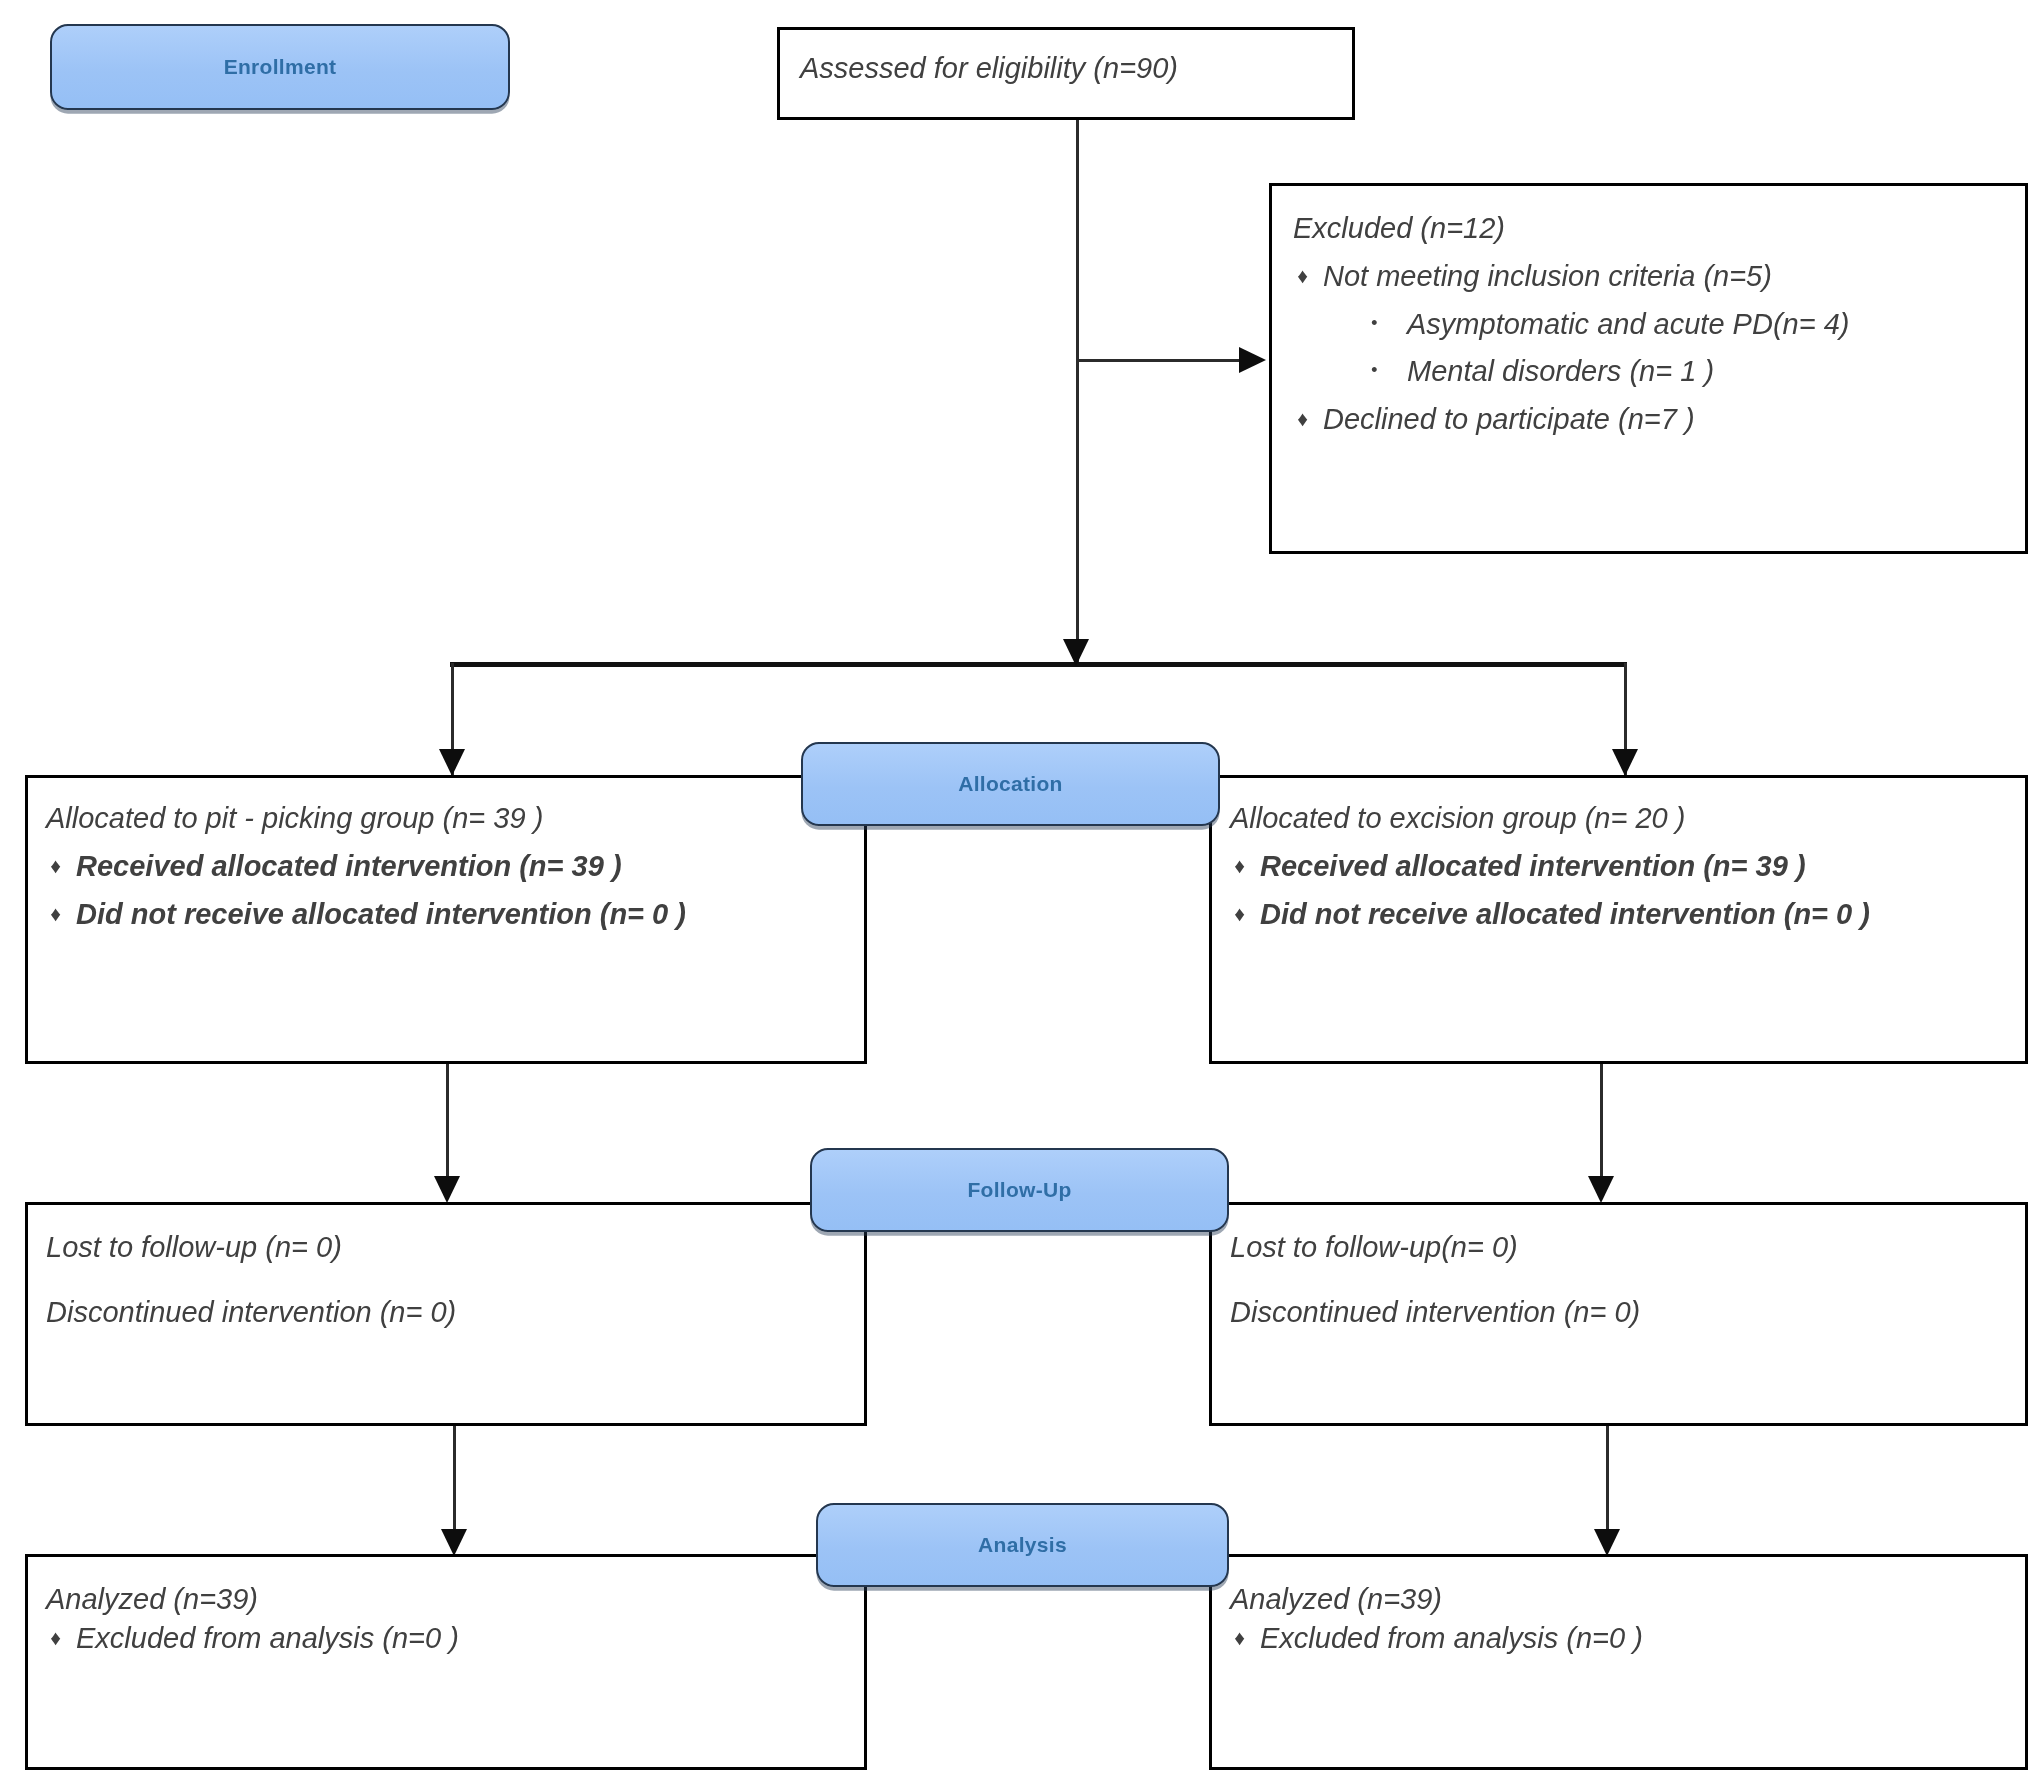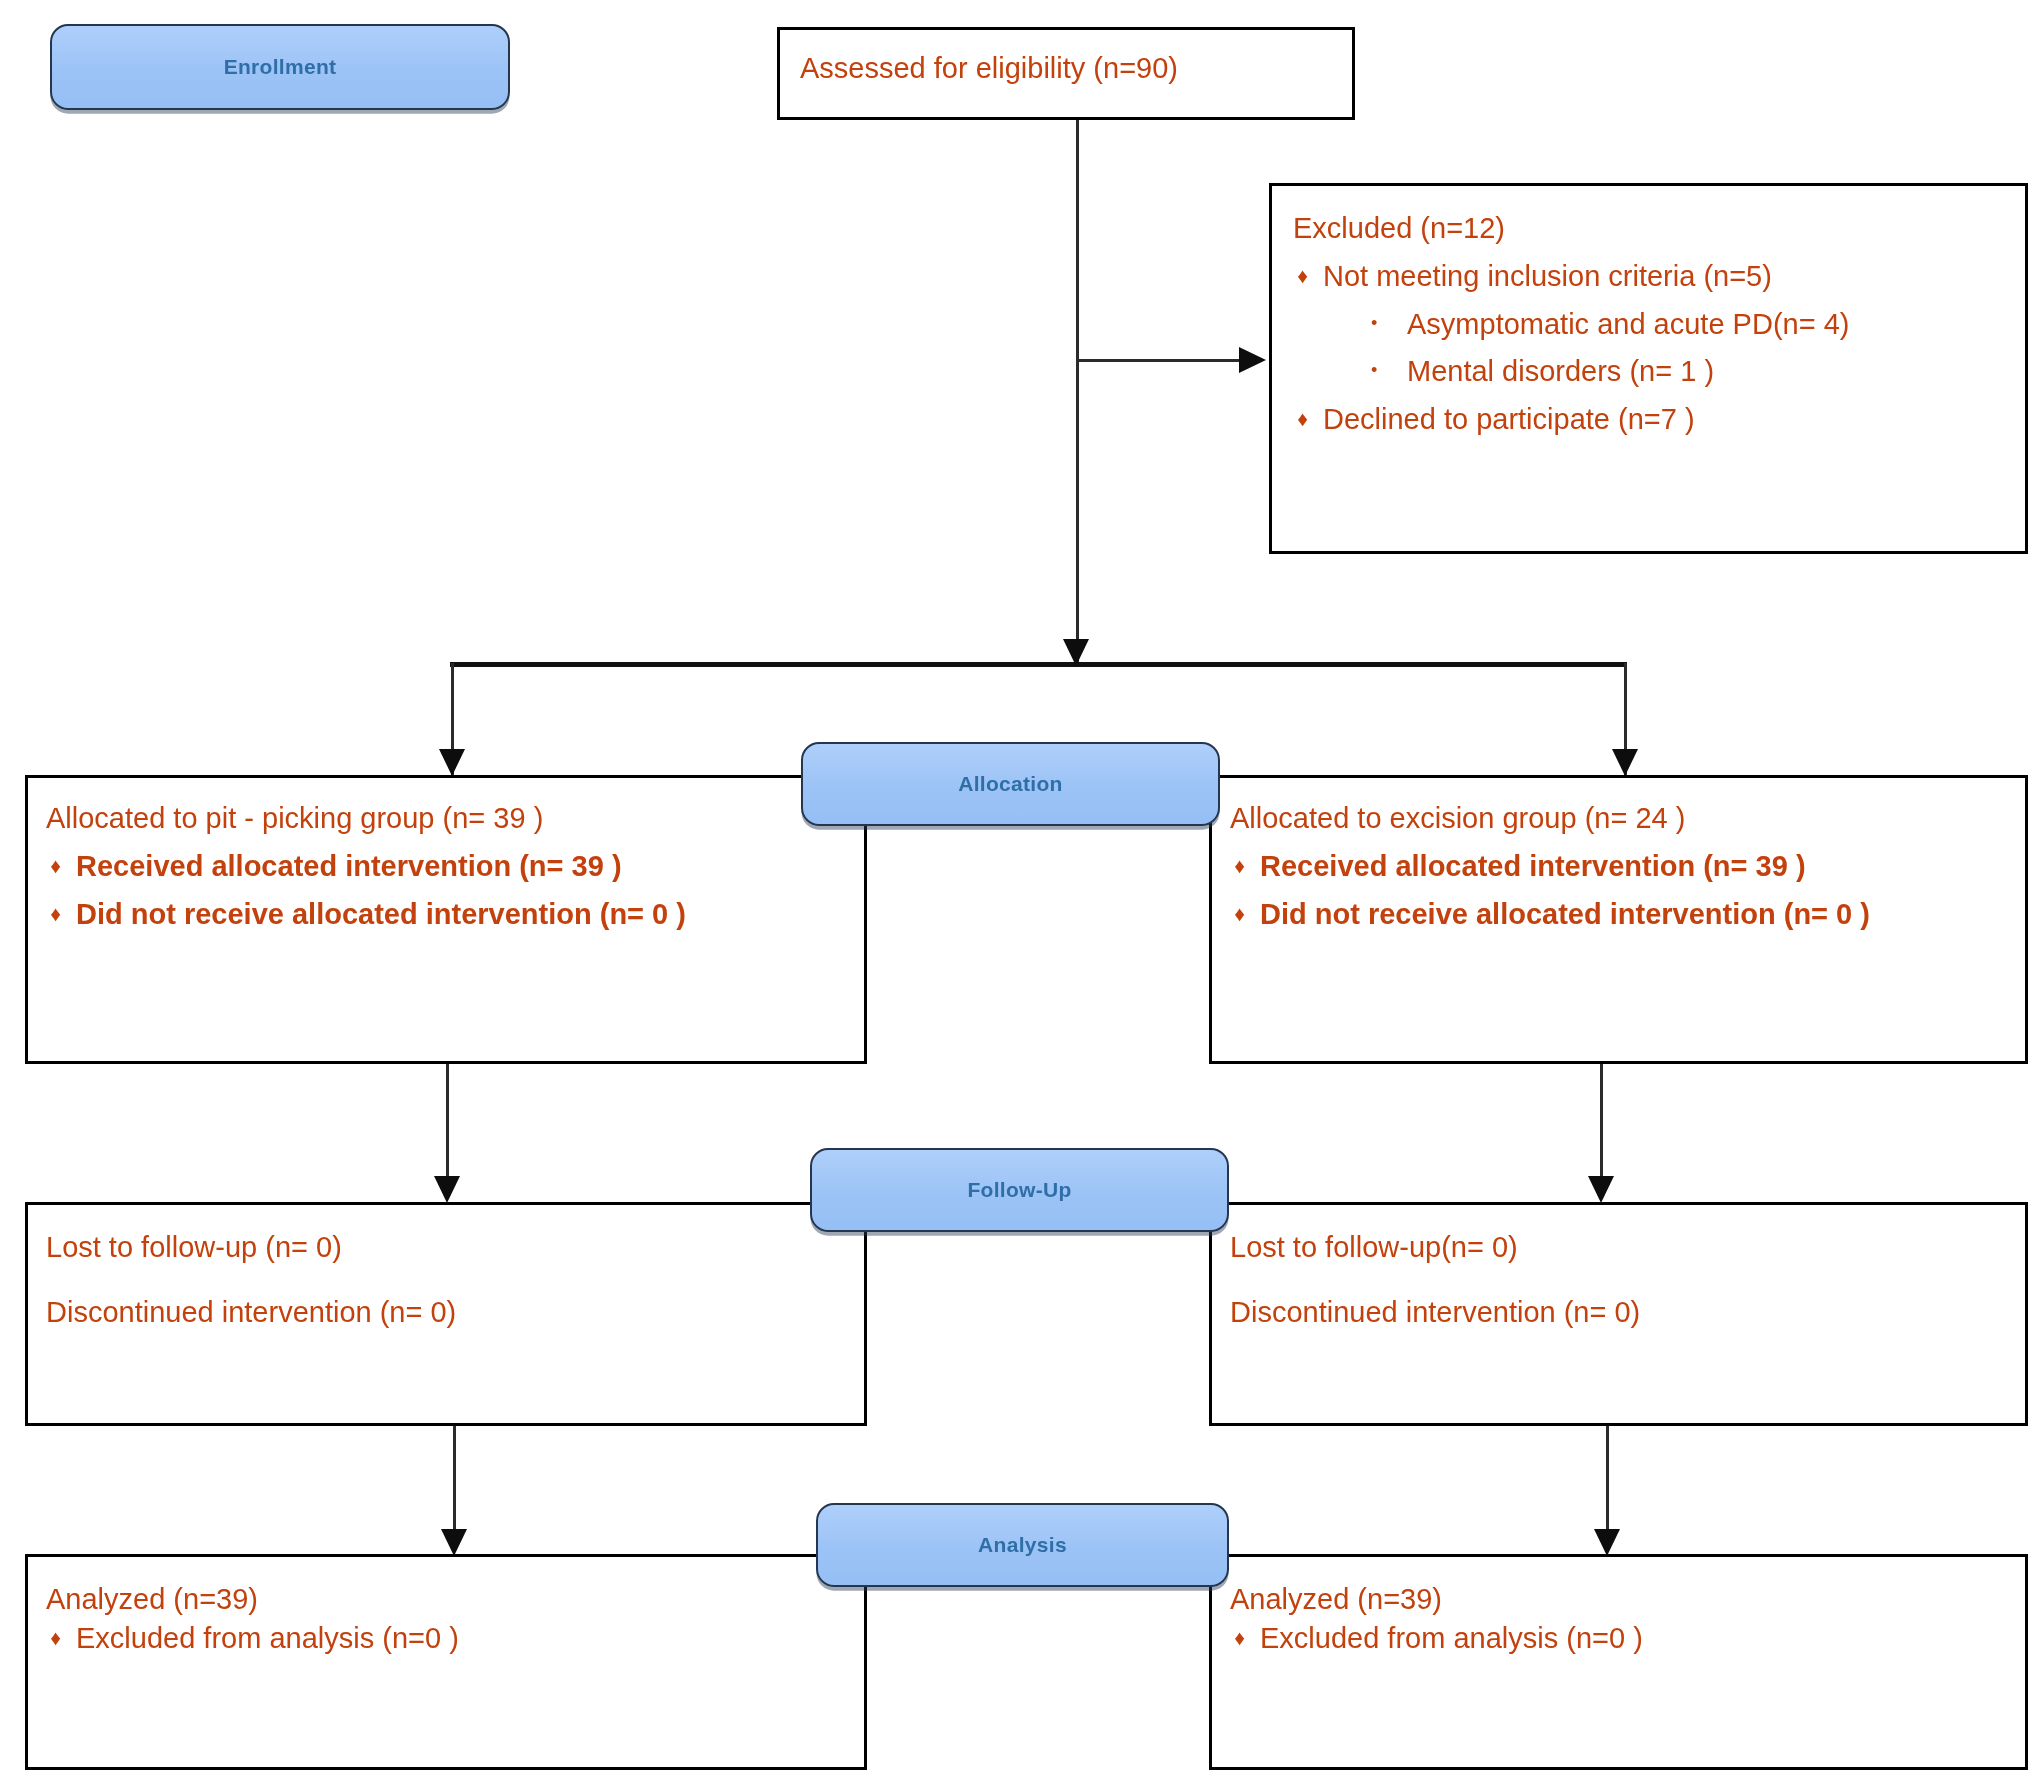--- a/index.html
+++ b/index.html
@@ -22,21 +22,22 @@
   .node { position: absolute; box-sizing: border-box; }
 
   
   .box {
     background: #ffffff;
     border: 3.7px solid #000000;
     box-sizing: border-box;
   }
   .box-inner {
     padding: 18px 15.7px 10.5px 18px;
-    color: #c2410c;
+    color: #404040;
+    font-style: italic;
   }
 
   
   .pill {
     background: linear-gradient(180deg,#aecffa 0%,#9cc3f6 55%,#95bff5 100%);
     border: 2.6px solid #24374f;
     border-radius: 18px;
     box-shadow: 0 4.2px 0 -0.5px rgba(40,60,86,.45);
     display: flex;
     align-items: center;
@@ -172,21 +173,21 @@
         <li>
           <span class="bul">♦</span>
           <span class="t-head-b">Did not receive allocated intervention (n= 0 )</span>
         </li>
       </ul>
     </div>
   </div>
 
   <div class="node box" style="left:1209px; top:775px; width:819px; height:289px; z-index:10;">
     <div class="box-inner" style="padding:23px 10.5px 0 18px;">
-      <div class="t-head">Allocated to excision group (n= 24 )</div>
+      <div class="t-head">Allocated to excision group (n= 20 )</div>
       <ul class="bl">
         <li>
           <span class="bul">♦</span>
           <span class="t-head-b">Received allocated intervention (n= 39 )</span>
         </li>
         <li>
           <span class="bul">♦</span>
           <span class="t-head-b">Did not receive allocated intervention (n= 0 )</span>
         </li>
       </ul>

